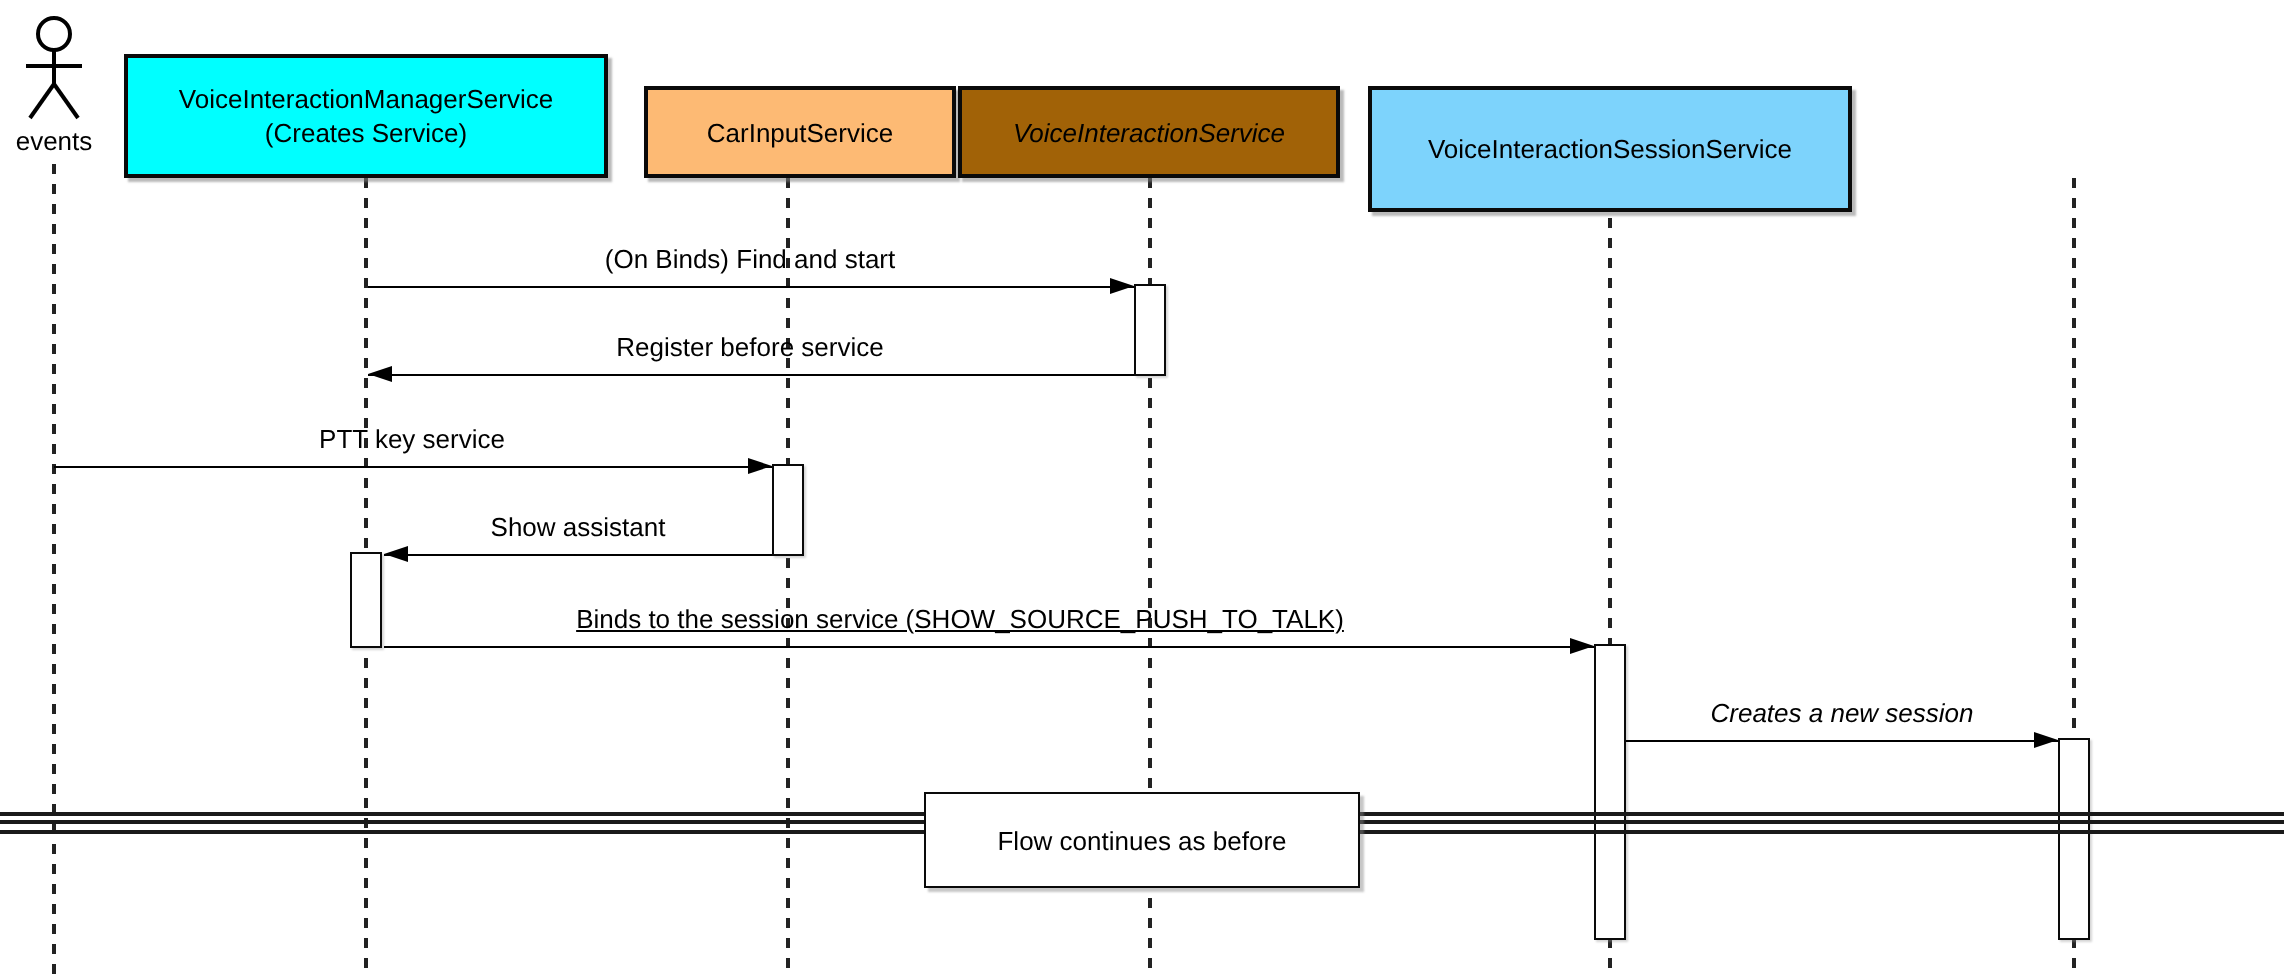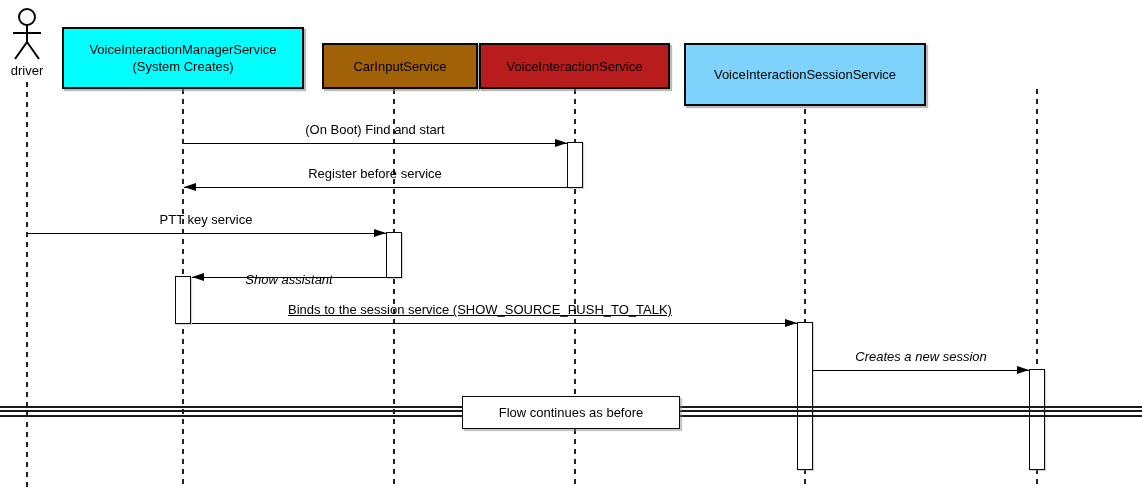--- a/index.html
+++ b/index.html
@@ -67,80 +67,80 @@
   <div class="lifeline" style="left:804px;top:89px;height:400px;"></div>
   <div class="lifeline" style="left:1036px;top:89px;height:400px;"></div>
 
   <svg style="position:absolute;left:8px;top:6px;z-index:2;" width="38" height="56" viewBox="0 0 38 56">
     <circle cx="19" cy="11" r="8" fill="#fff" stroke="#000" stroke-width="2"></circle>
     <line x1="19" y1="19" x2="19" y2="36" stroke="#000" stroke-width="2"></line>
     <line x1="5" y1="27" x2="33" y2="27" stroke="#000" stroke-width="2"></line>
     <line x1="19" y1="36" x2="7" y2="53" stroke="#000" stroke-width="2"></line>
     <line x1="19" y1="36" x2="31" y2="53" stroke="#000" stroke-width="2"></line>
   </svg>
-  <div class="actor-label" style="left:0px;top:63px;width:54px;">driver</div>
+  <div class="actor-label" style="left:0px;top:63px;width:54px;">events</div>
 
   <div class="participant" style="left: 62px; top: 27px; width: 242px; height: 62px; background-color: rgb(0, 255, 255);">
     <span>VoiceInteractionManagerService</span>
-    <span>(System Creates)</span>
+    <span>(Creates Service)</span>
   </div>
-  <div class="participant" style="left: 322px; top: 43px; width: 156px; height: 46px; background-color: #a16207;">
+  <div class="participant" style="left: 322px; top: 43px; width: 156px; height: 46px; background-color: #fdba74;">
     <span>CarInputService</span>
   </div>
-  <div class="participant" style="left: 479px; top: 43px; width: 191px; height: 46px; background-color: #b91c1c;">
+  <div class="participant" style="left: 479px; top: 43px; width: 191px; height: 46px; background-color: #a16207; font-style: italic;">
     <span>VoiceInteractionService</span>
   </div>
   <div class="participant" style="left: 684px; top: 43px; width: 242px; height: 63px; background-color: #7dd3fc;">
     <span>VoiceInteractionSessionService</span>
   </div>
 
   <div class="activation" style="left:567px;top:142px;height:46px;"></div>
   <div class="activation" style="left:386px;top:232px;height:46px;"></div>
   <div class="activation" style="left:175px;top:276px;height:48px;"></div>
   <div class="activation" style="left:797px;top:322px;height:148px;"></div>
   <div class="activation" style="left:1029px;top:369px;height:101px;"></div>
 
   <div>
-    <div class="msg-label" style="left:375px;top:122px;">(On Boot) Find and start</div>
+    <div class="msg-label" style="left:375px;top:122px;">(On Binds) Find and start</div>
     <div class="msg-line" style="left:184px;top:143px;width:383px;"></div>
     <div class="arr arr-right" style="left:555px;top:139px;"></div>
   </div>
 
   <div>
     <div class="msg-label" style="left:375px;top:166px;">Register before service</div>
     <div class="msg-line" style="left:184px;top:187px;width:383px;"></div>
     <div class="arr arr-left" style="left:184px;top:183px;"></div>
   </div>
 
   <div>
     <div class="msg-label" style="left:206px;top:212px;">PTT key service</div>
     <div class="msg-line" style="left:27px;top:233px;width:359px;"></div>
     <div class="arr arr-right" style="left:374px;top:229px;"></div>
   </div>
 
   <div>
-    <div class="msg-label" style="left:289px;top:272px;font-style:italic;">Show assistant</div>
+    <div class="msg-label" style="left:289px;top:256px;">Show assistant</div>
     <div class="msg-line" style="left:192px;top:277px;width:194px;"></div>
     <div class="arr arr-left" style="left:192px;top:273px;"></div>
   </div>
 
   <div>
     <div class="msg-label" style="left:480px;top:302px;text-decoration:underline;">Binds to the session service (SHOW_SOURCE_PUSH_TO_TALK)</div>
     <div class="msg-line" style="left:192px;top:323px;width:605px;"></div>
     <div class="arr arr-right" style="left:785px;top:319px;"></div>
   </div>
 
   <div>
     <div class="msg-label" style="left:921px;top:349px;font-style:italic;">Creates a new session</div>
     <div class="msg-line" style="left:813px;top:370px;width:216px;"></div>
     <div class="arr arr-right" style="left:1017px;top:366px;"></div>
   </div>
 
   <div>
     <div class="divider-line" style="top:406px;"></div>
     <div class="divider-line" style="top:410px;"></div>
     <div class="divider-line" style="top:415px;"></div>
-    <div class="divider-box" style="left:462px;top:396px;width:218px;height:33px;">
+    <div class="divider-box" style="left:462px;top:396px;width:218px;height:48px;">
       <span>Flow continues as before</span>
     </div>
   </div>
 
 </div>
 
 </body></html>

